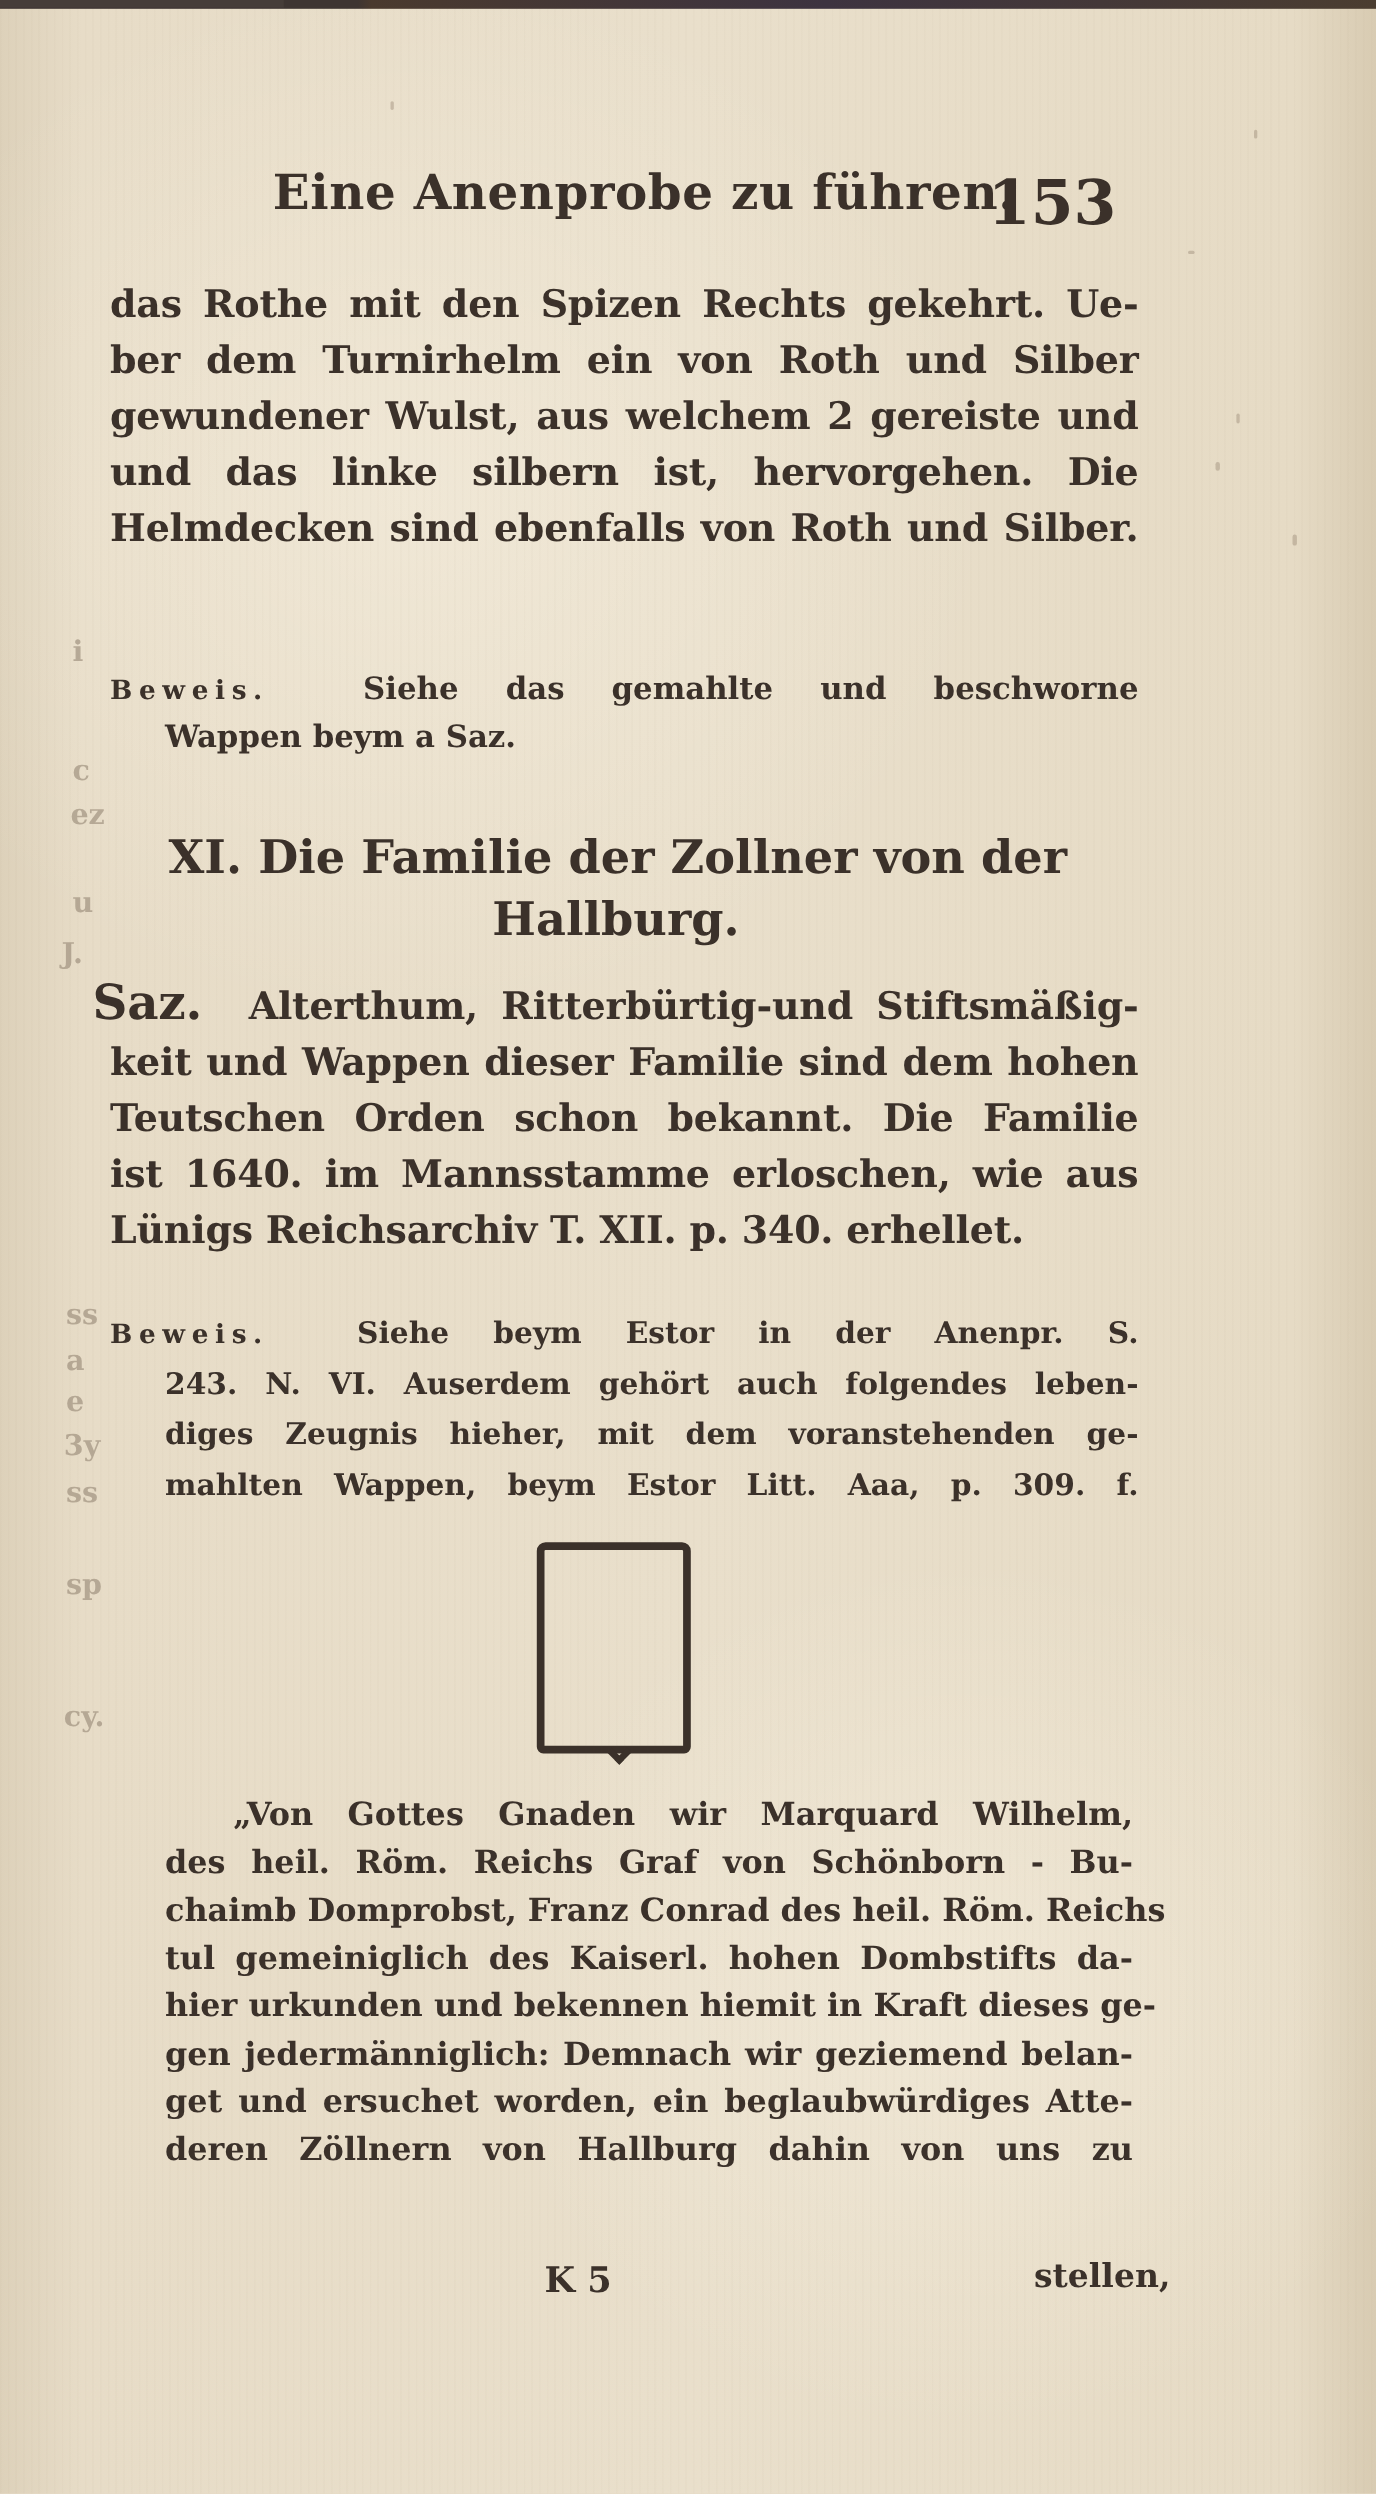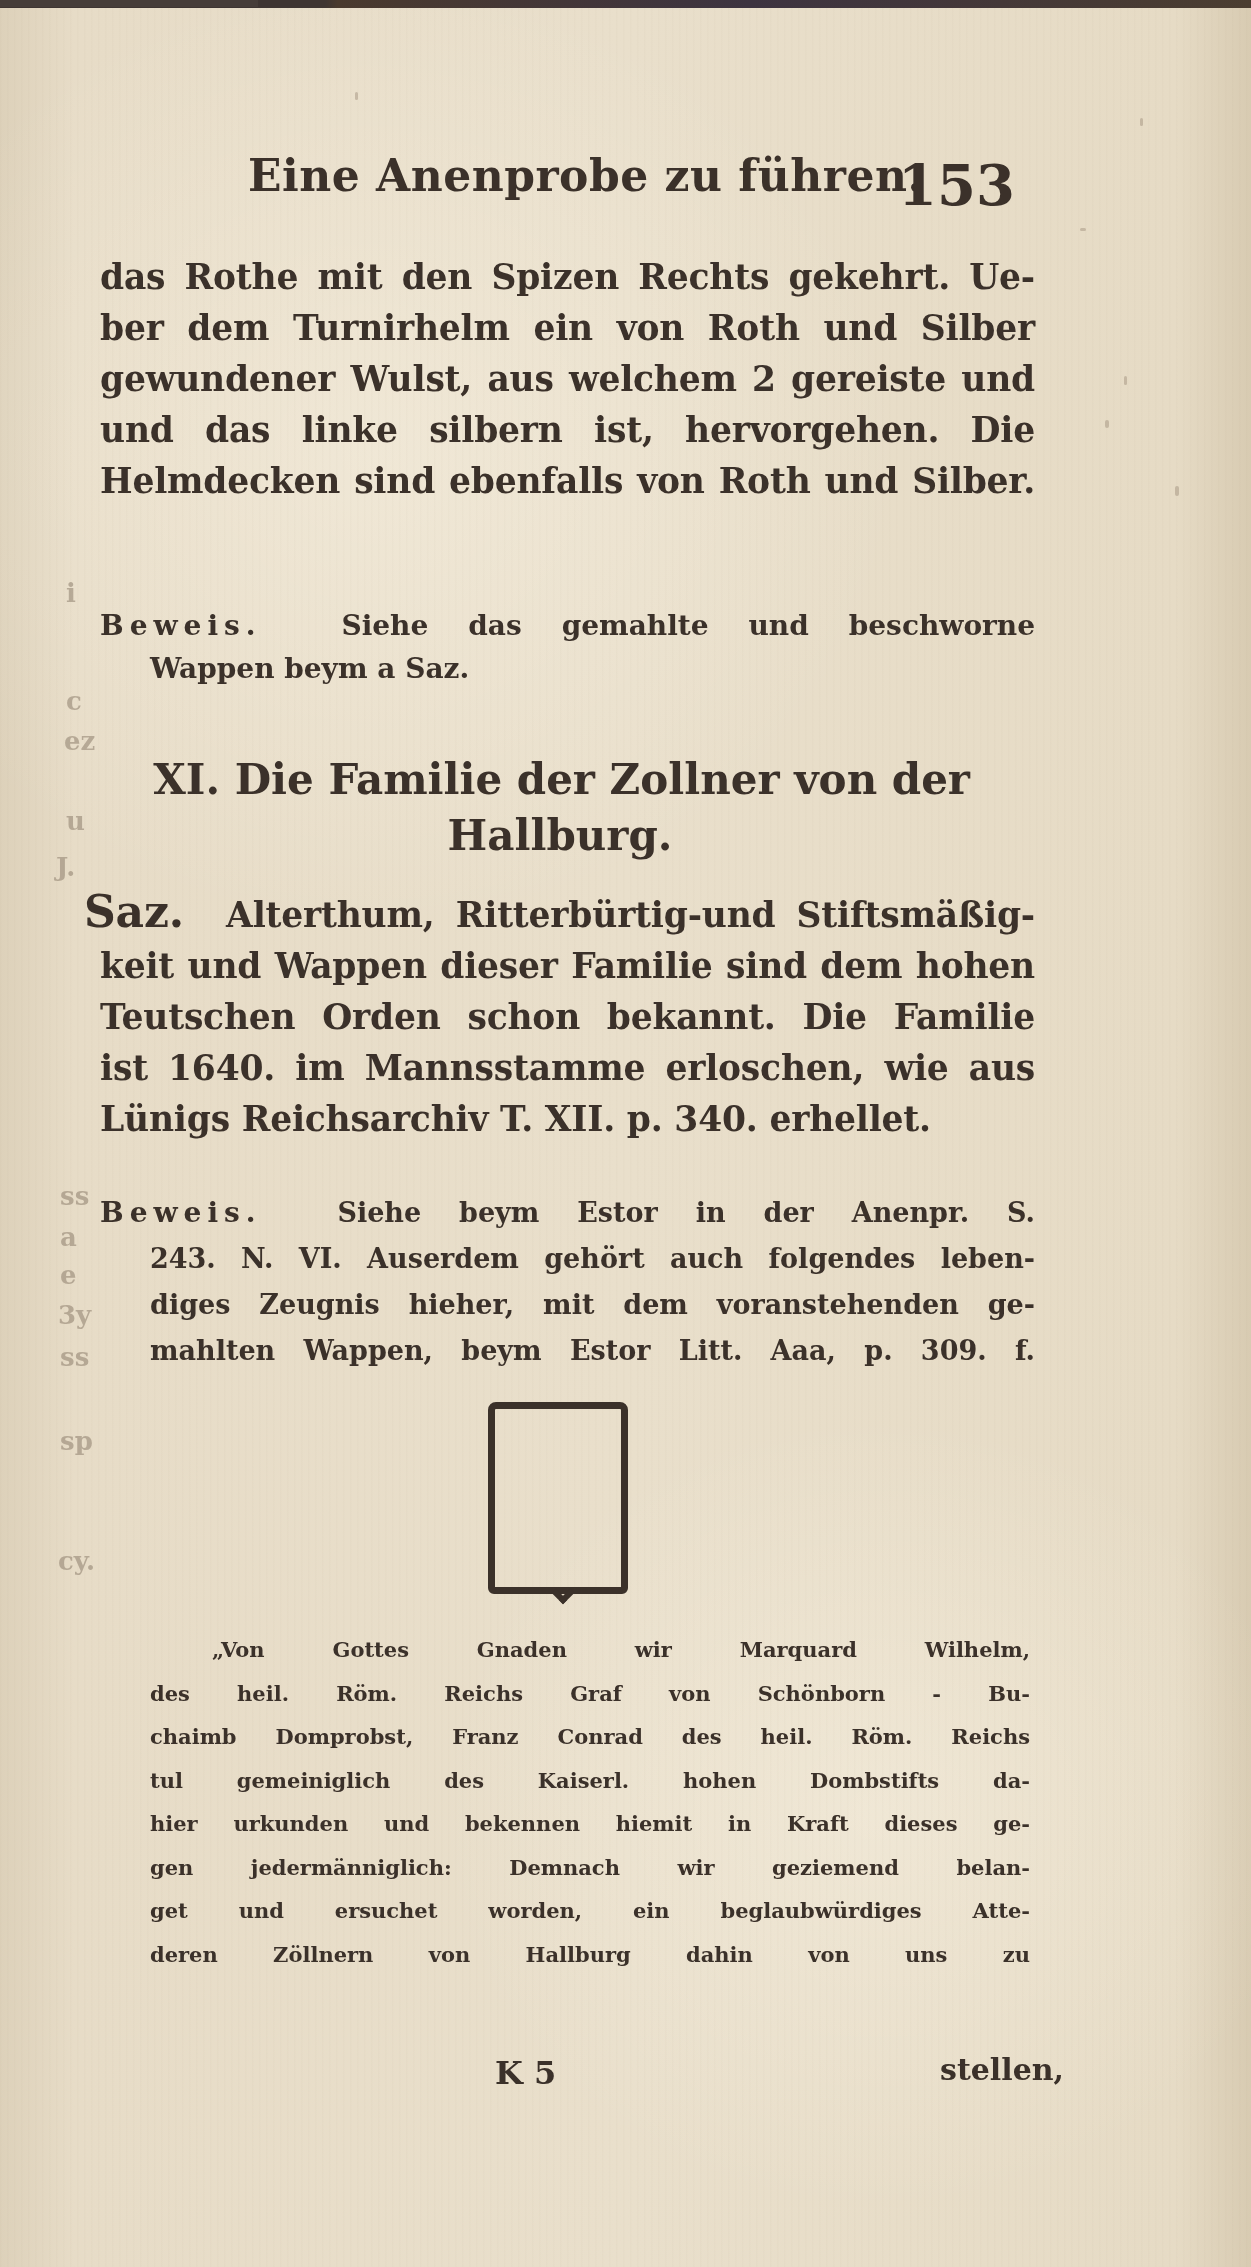--- a/index.html
+++ b/index.html
@@ -98,21 +98,21 @@
       left: 100px;
       top: 604px;
       width: 935px;
       font-family: "DejaVu Serif", serif;
       font-weight: bold;
       font-size: 28px;
       line-height: 43px;
     }
     .beweis-1 .lead, .beweis-2 .lead {
       letter-spacing: 6px;
-      font-size: 28px;
+      font-size: 24px;
     }
     .beweis-1 .line, .beweis-2 .line {
       display: block;
       white-space: nowrap;
       text-align: justify;
       text-align-last: justify;
     }
     .indent { padding-left: 50px; }
     .section-title {
       position: absolute;
@@ -161,21 +161,21 @@
       border-bottom: 6px solid #3b312a;
       transform: rotate(45deg);
     }
     .quote {
       position: absolute;
       left: 150px;
       top: 1628px;
       width: 880px;
       font-family: "DejaVu Serif", serif;
       font-weight: bold;
-      font-size: 21px;
+      font-size: 29px;
       line-height: 43.5px;
     }
     .quote .line {
       display: block;
       white-space: nowrap;
       text-align: justify;
       text-align-last: justify;
     }
     .quote .first { padding-left: 62px; }
     .signature {

